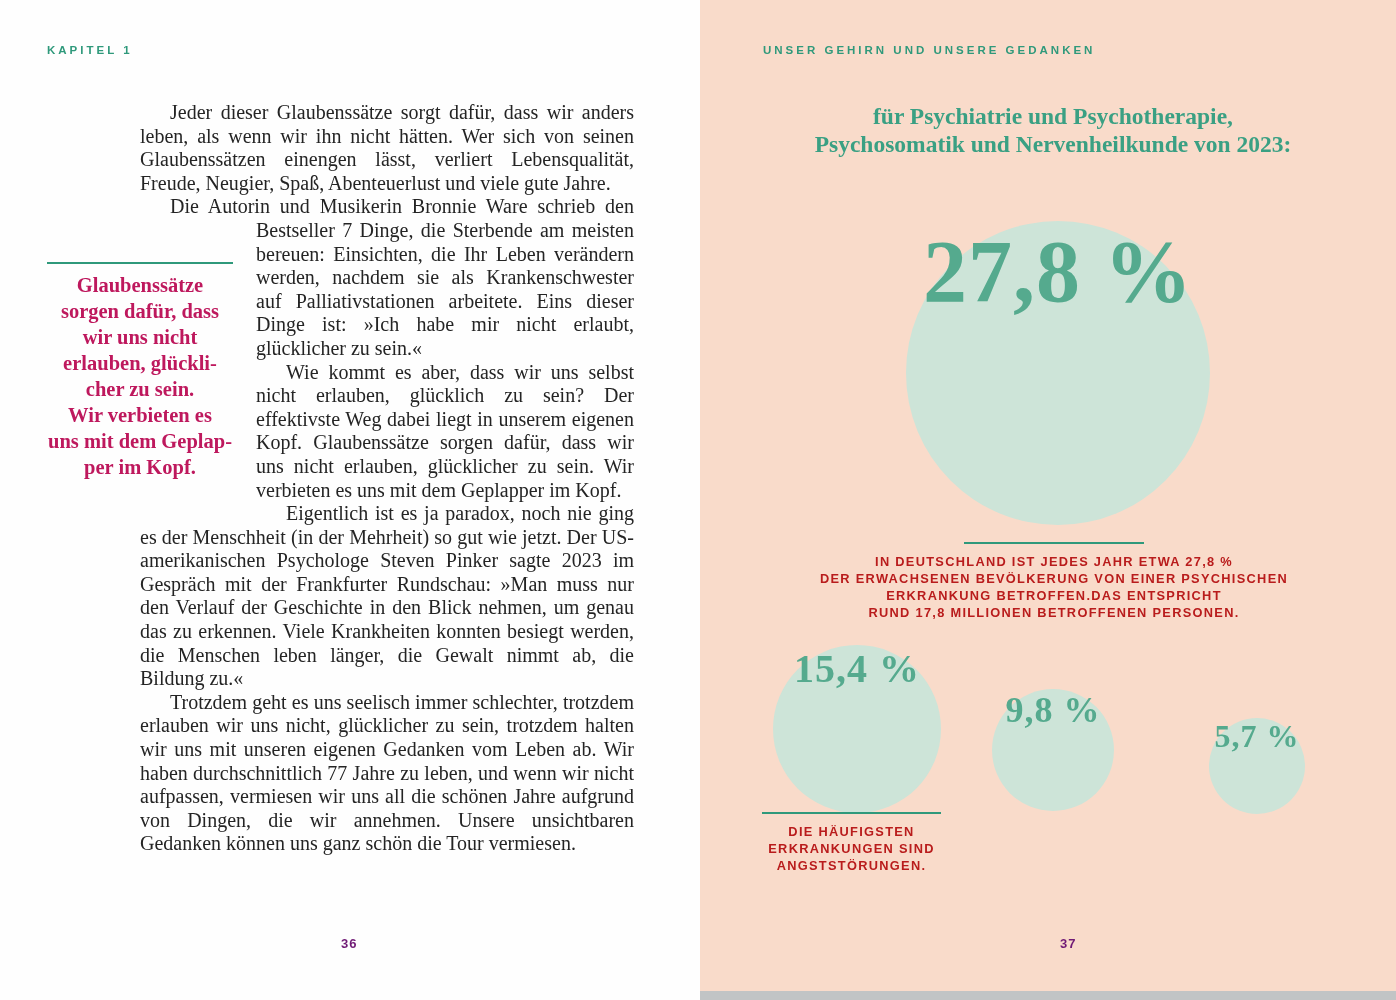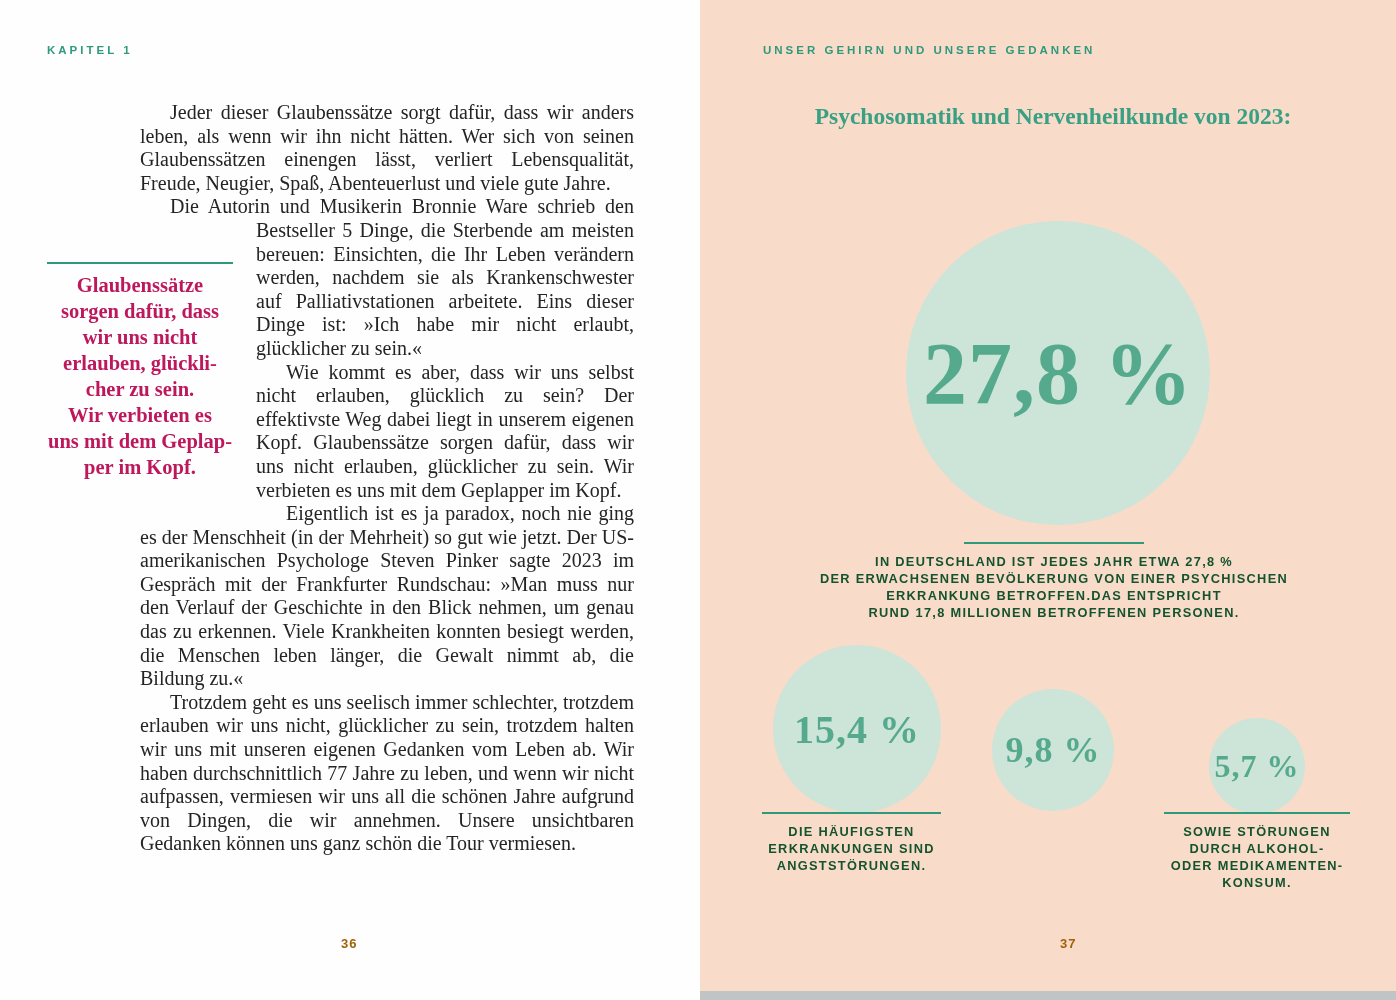--- a/index.html
+++ b/index.html
@@ -34,21 +34,21 @@
   }
   .pq-rule { width: 186px; height: 2px; background: #2f997b; margin-bottom: 8px; }
   .pq-line {
     font-family: "Liberation Serif", serif; font-weight: bold;
     font-size: 20.5px; line-height: 26px; color: #be185d;
   }
 
   .pageno {
     position: absolute; top: 936px;
     font-family: "Liberation Sans", sans-serif; font-weight: bold;
-    font-size: 13px; color: #a16207; letter-spacing: 1px;
+    font-size: 13px; color: #701a75; letter-spacing: 1px;
   }
   .pageno-left { left: 341px; }
 
   
   .page-right {
     position: absolute; left: 700px; top: 0; width: 696px; height: 1000px;
     background: #f9dbca;
   }
   .kicker-right { position: absolute; left: 63px; top: 44px; }
 
@@ -56,21 +56,21 @@
     position: absolute; left: 10px; right: 0; top: 103px;
     text-align: center;
   }
   .title-line {
     font-family: "Liberation Serif", serif; font-weight: bold;
     font-size: 23.5px; line-height: 27.5px; color: #3aa083;
   }
 
   .circle {
     position: absolute; border-radius: 50%; background: #cde4d8;
-    display: flex; align-items: center; justify-content: center;
+    display: flex; justify-content: center;
   }
   .circle-num {
     font-family: "Liberation Serif", serif; font-weight: bold;
     color: #55aa8e; letter-spacing: 1px; white-space: nowrap;
   }
   .circle-big   { left: 206px; top: 221px; width: 304px; height: 304px; }
   .circle-big .circle-num { font-size: 88px; }
   .circle-s1 { left: 73px;  top: 645px; width: 168px; height: 168px; }
   .circle-s1 .circle-num { font-size: 40px; }
   .circle-s2 { left: 292px; top: 689px; width: 122px; height: 122px; }
@@ -78,21 +78,21 @@
   .circle-s3 { left: 509px; top: 718px; width: 96px;  height: 96px; }
   .circle-s3 .circle-num { font-size: 32px; }
 
   .caption-rule { height: 2px; background: #2f997b; margin: 0 auto; }
 
   .main-caption { position: absolute; left: 12px; right: 0; top: 542px; text-align: center; }
   .main-caption .caption-rule { width: 180px; margin-bottom: 9px; }
   .caption-line {
     font-family: "Liberation Sans", sans-serif; font-weight: bold;
     font-size: 12.8px; line-height: 17px; letter-spacing: 1.3px;
-    color: #14532d;
+    color: #b91c1c;
   }
 
   .stat-col { position: absolute; top: 812px; text-align: center; }
   .stat-col .caption-rule { width: 100%; margin-bottom: 9px; }
   .stat-col-1 { left: 62px;  width: 179px; }
   .stat-col-2 { left: 262px; width: 179px; }
   .stat-col-3 { left: 464px; width: 186px; }
 
   .pageno-right { left: 360px; }
 
@@ -116,33 +116,34 @@
       <div class="pq-line">wir uns nicht</div>
       <div class="pq-line">erlauben, glückli-</div>
       <div class="pq-line">cher zu sein.</div>
       <div class="pq-line">Wir verbieten es</div>
       <div class="pq-line">uns mit dem Geplap-</div>
       <div class="pq-line">per im Kopf.</div>
     </div>
 
     <div class="body-text" lang="de">
       <p class="para"><span>Jeder dieser Glaubenssätze sorgt dafür, dass wir anders leben, als wenn wir ihn nicht hätten. Wer sich von seinen Glaubenssätzen einengen lässt, verliert Lebensqualität, Freude, Neugier, Spaß, Abenteuerlust und viele gute Jahre.</span></p>
-      <p class="para"><span>Die Autorin und Musikerin Bronnie Ware schrieb den Bestseller 5 </span><span class="quote-spacer"></span><span>Dinge, die Sterbende am meisten bereuen: Einsichten, die Ihr Leben verändern werden, nachdem sie als Krankenschwester auf Palliativstationen arbeitete. Eins dieser Dinge ist: »Ich habe mir nicht erlaubt, glücklicher zu sein.«</span></p>
+      <p class="para"><span>Die Autorin und Musikerin Bronnie Ware schrieb den Bestseller 7 </span><span class="quote-spacer"></span><span>Dinge, die Sterbende am meisten bereuen: Einsichten, die Ihr Leben verändern werden, nachdem sie als Krankenschwester auf Palliativstationen arbeitete. Eins dieser Dinge ist: »Ich habe mir nicht erlaubt, glücklicher zu sein.«</span></p>
       <p class="para">Wie kommt es aber, dass wir uns selbst nicht erlauben, glücklich zu sein? Der effektivste Weg dabei liegt in unserem eigenen Kopf. Glaubenssätze sorgen dafür, dass wir uns nicht erlauben, glücklicher zu sein. Wir verbieten es uns mit dem Geplapper im Kopf.</p>
       <p class="para">Eigentlich ist es ja paradox, noch nie ging es der Menschheit (in der Mehrheit) so gut wie jetzt. Der US-amerikanischen Psychologe Steven Pinker sagte 2023 im Gespräch mit der Frankfurter Rundschau: »Man muss nur den Verlauf der Geschichte in den Blick nehmen, um genau das zu erkennen. Viele Krankheiten konnten besiegt werden, die Menschen leben länger, die Gewalt nimmt ab, die Bildung zu.«</p>
       <p class="para">Trotzdem geht es uns seelisch immer schlechter, trotzdem erlauben wir uns nicht, glücklicher zu sein, trotzdem halten wir uns mit unseren eigenen Gedanken vom Leben ab. Wir haben durchschnittlich 77 Jahre zu leben, und wenn wir nicht aufpassen, vermiesen wir uns all die schönen Jahre aufgrund von Dingen, die wir annehmen. Unsere unsichtbaren Gedanken können uns ganz schön die Tour vermiesen.</p>
     </div>
 
     <div class="pageno pageno-left">36</div>
   </section>
 
   <section class="page-right">
     <div class="kicker kicker-right">UNSER GEHIRN UND UNSERE GEDANKEN</div>
 
     <div class="infographic-title">
+      <div class="title-line">für Psychiatrie und Psychotherapie,</div>
       <div class="title-line">Psychosomatik und Nervenheilkunde von 2023:</div>
     </div>
 
     <div class="circle circle-big">
       <span class="circle-num">27,8 %</span>
     </div>
 
     <div class="main-caption">
       <div class="caption-rule"></div>
       <div class="caption-line">IN DEUTSCHLAND IST JEDES JAHR ETWA 27,8 %</div>
@@ -162,25 +163,18 @@
     </div>
 
     <div class="stat-col stat-col-1">
       <div class="caption-rule"></div>
       <div class="caption-line">DIE HÄUFIGSTEN</div>
       <div class="caption-line">ERKRANKUNGEN SIND</div>
       <div class="caption-line">ANGSTSTÖRUNGEN.</div>
     </div>
 
 
-    <div class="stat-col stat-col-3">
-      <div class="caption-rule"></div>
-      <div class="caption-line">SOWIE STÖRUNGEN</div>
-      <div class="caption-line">DURCH ALKOHOL-</div>
-      <div class="caption-line">ODER MEDIKAMENTEN-</div>
-      <div class="caption-line">KONSUM.</div>
-    </div>
 
     <div class="pageno pageno-right">37</div>
     <div class="gray-strip"></div>
   </section>
 
 </div>
 
 </body></html>

